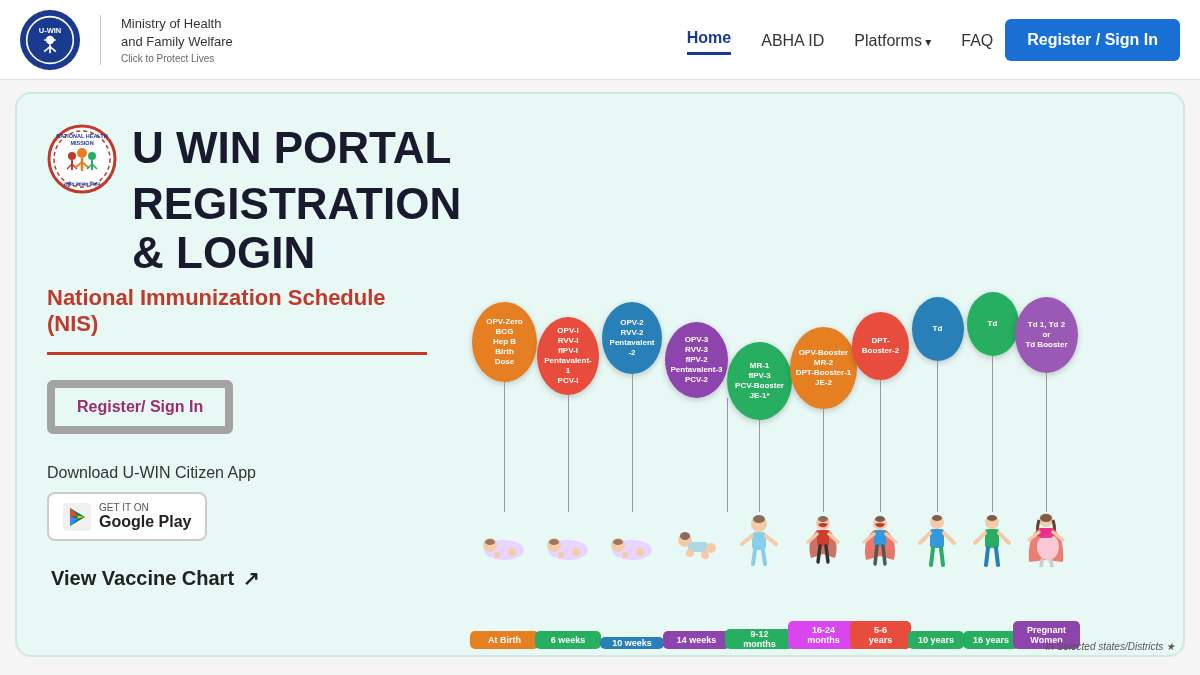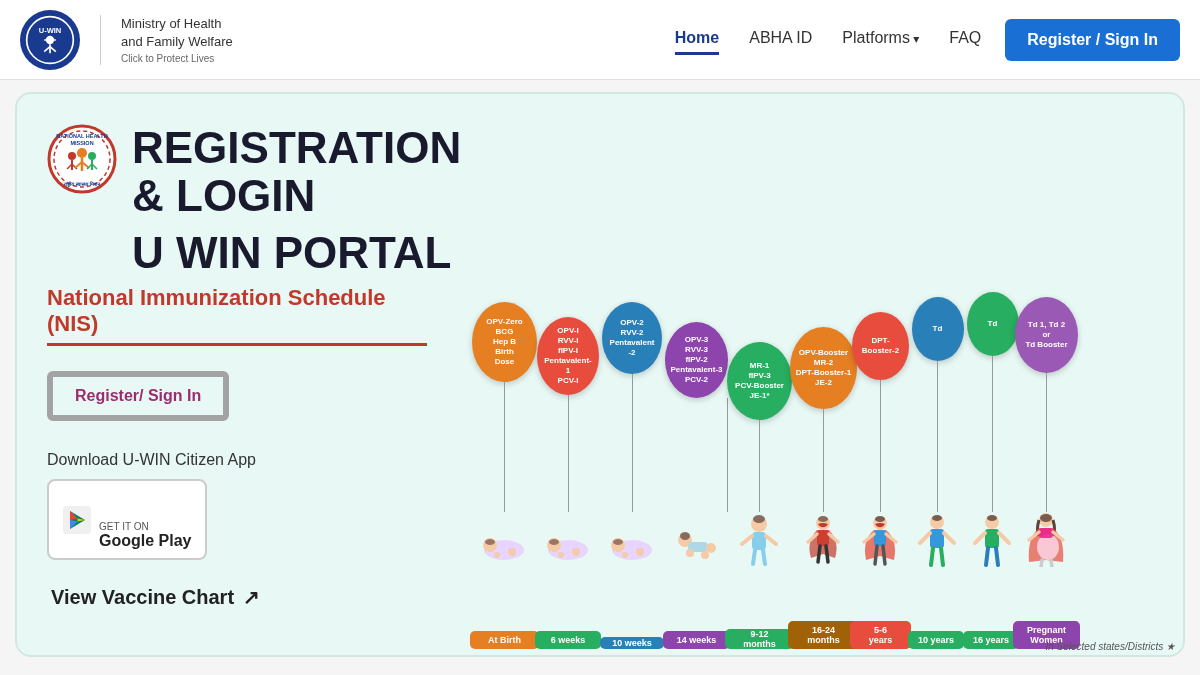--- a/index.html
+++ b/index.html
@@ -43,24 +43,24 @@
       color: #333;
       line-height: 1.4;
     }
     .click-text {
       font-size: 10px;
       color: #666;
       margin-top: 2px;
     }
     .nav {
       display: flex;
-      align-items: flex-start;
+      align-items: flex-end;
       gap: 30px;
       margin-left: auto;
-      margin-right: 24px;
+      margin-right: 12px;
     }
     .nav-item {
       font-size: 16px;
       color: #333;
       cursor: pointer;
       padding: 5px 0;
       text-decoration: none;
     }
     .nav-item.active {
       color: #1a3a8f;
@@ -117,27 +117,27 @@
       font-weight: 900;
       color: #1a1a2e;
       line-height: 1.1;
       margin-bottom: 8px;
     }
     .nis-subtitle {
       font-size: 22px;
       font-weight: 700;
       color: #c0392b;
       border-bottom: 3px solid #c0392b;
-      padding-bottom: 6px;
+      padding-bottom: 15px;
       margin-bottom: 25px;
       display: inline-block;
     }
     .register-sign-btn {
       display: inline-block;
-      border: 6px solid #a3a3a3;
+      border: 8px solid #a3a3a3;
       color: #9b2d6e;
       background: transparent;
       padding: 10px 22px;
       border-radius: 6px;
       font-size: 16px;
       font-weight: 600;
       cursor: pointer;
       margin-bottom: 30px;
     }
     .download-label {
@@ -153,21 +153,21 @@
       border: 2px solid #ccc;
       border-radius: 8px;
       padding: 8px 14px;
       cursor: pointer;
       margin-bottom: 25px;
     }
     .gp-icon {
       width: 28px;
       height: 28px;
     }
-    .gp-text-area { display: flex; flex-direction: column; margin-top: 32px; }
+    .gp-text-area { display: flex; flex-direction: column; }
     .gp-get-it { font-size: 10px; color: #555; }
     .gp-name { font-size: 16px; font-weight: 700; color: #222; }
     .vaccine-chart-link {
       font-size: 18px;
       font-weight: 700;
       color: #222;
       cursor: pointer;
     }
     .vaccine-chart-link span {
       font-size: 20px;
@@ -243,22 +243,22 @@
         <line x1="35" y1="34" x2="35" y2="47" stroke="#e67e22" stroke-width="2.5"></line>
         <line x1="35" y1="38" x2="28" y2="44" stroke="#e67e22" stroke-width="2"></line>
         <line x1="35" y1="38" x2="42" y2="44" stroke="#e67e22" stroke-width="2"></line>
         <circle cx="45" cy="32" r="4" fill="#27ae60"></circle>
         <line x1="45" y1="36" x2="45" y2="46" stroke="#27ae60" stroke-width="2"></line>
         <line x1="45" y1="40" x2="40" y2="45" stroke="#27ae60" stroke-width="1.5"></line>
         <line x1="45" y1="40" x2="50" y2="45" stroke="#27ae60" stroke-width="1.5"></line>
         <text x="35" y="62" text-anchor="middle" fill="#1a3a8f" font-size="5" font-weight="bold">राष्ट्रीय स्वास्थ्य मिशन</text>
       </svg>
       <div>
+        <div class="banner-title">U WIN PORTAL</div>
         <div class="banner-title">REGISTRATION &amp; LOGIN</div>
-        <div class="banner-title">U WIN PORTAL</div>
       </div>
     </div>
 
     <div class="nis-subtitle">National Immunization Schedule (NIS)</div>
 
     <button class="register-sign-btn">Register/ Sign In</button>
 
     <div class="download-label">Download U-WIN Citizen App</div>
     <div class="google-play-btn">
 
@@ -377,21 +377,21 @@
 
       <path d="M21 18 Q10 30 15 46 L27 42 L39 46 Q44 30 33 18 Z" fill="#c0392b" opacity="0.7"></path>
       <line x1="21" y1="22" x2="12" y2="30" stroke="#f5cba7" stroke-width="3.5" stroke-linecap="round"></line>
       <line x1="33" y1="22" x2="42" y2="30" stroke="#f5cba7" stroke-width="3.5" stroke-linecap="round"></line>
       <line x1="24" y1="34" x2="22" y2="50" stroke="#333" stroke-width="3.5" stroke-linecap="round"></line>
       <line x1="30" y1="34" x2="32" y2="50" stroke="#333" stroke-width="3.5" stroke-linecap="round"></line>
 
       <path d="M22 12 Q27 10 32 12 Q30 16 27 15 Q24 16 22 12Z" fill="#c0392b"></path>
     </svg>
       </div>
-      <div style="position: absolute; left: 331px; bottom: 6px; background: #a16207; color: rgb(255, 255, 255); font-weight: 700; font-size: 9px; padding: 4px 6px; border-radius: 5px; text-align: center; white-space: pre-line; width: 71px;">16-24
+      <div style="position: absolute; left: 331px; bottom: 6px; background: #d946ef; color: rgb(255, 255, 255); font-weight: 700; font-size: 9px; padding: 4px 6px; border-radius: 5px; text-align: center; white-space: pre-line; width: 71px;">16-24
 months</div>
       <div style="position: absolute; left: 395px; bottom: 88px; display: flex; flex-direction: column; align-items: center;">
         <div style="width: 57px; height: 68px; border-radius: 50%; background: rgb(231, 76, 60); display: flex; align-items: center; justify-content: center; text-align: center; color: rgb(255, 255, 255); font-weight: 700; font-size: 8px; line-height: 1.25; padding: 5px; white-space: pre-line; flex-shrink: 0; box-shadow: rgba(0, 0, 0, 0.2) 0px 2px 6px; margin-bottom: 0px;">DPT-
 Booster-2</div>
         <div style="width: 1px; background: rgb(153, 153, 153); height: 132px; flex-shrink: 0;"></div>
         <svg width="55" height="55" viewBox="0 0 55 55">
       <circle cx="27" cy="11" r="7" fill="#f5cba7"></circle>
       <ellipse cx="27" cy="7" rx="5" ry="3" fill="#5d4037" opacity="0.8"></ellipse>
 
       <path d="M21 18 Q9 28 13 48 L27 44 L41 48 Q45 28 33 18 Z" fill="#e74c3c" opacity="0.75"></path>

